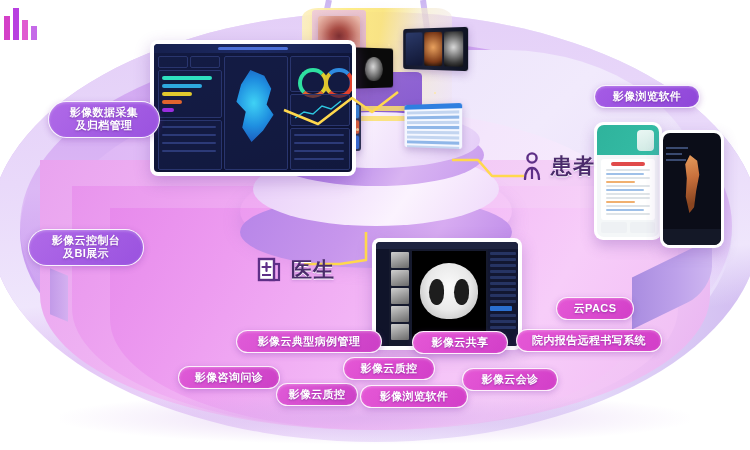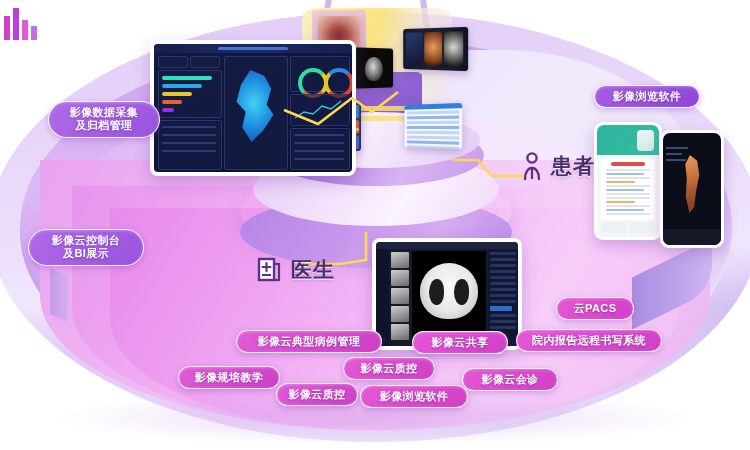--- a/index.html
+++ b/index.html
@@ -452,21 +452,21 @@
   <div class="pill purple" style="left:48px;top:101px;width:88px">影像数据采集
 及归档管理</div>
   <div class="pill purple" style="left:28px;top:229px;width:92px">影像云控制台
 及BI展示</div>
 
   
   <div class="pill violet" style="left:594px;top:85px;width:82px">影像浏览软件</div>
 
   
   <div class="pill magenta" style="left:236px;top:330px;width:122px">影像云典型病例管理</div>
-  <div class="pill magenta" style="left:178px;top:366px;width:78px">影像规培教学</div>
+  <div class="pill magenta" style="left:178px;top:366px;width:78px">影像咨询问诊</div>
   <div class="pill magenta" style="left:276px;top:383px;width:58px">影像云质控</div>
   <div class="pill pink" style="left:556px;top:297px;width:54px">云PACS</div>
   <div class="pill pink" style="left:412px;top:331px;width:72px">影像云共享</div>
   <div class="pill pink" style="left:516px;top:329px;width:122px">院内报告远程书写系统</div>
   <div class="pill pink" style="left:343px;top:357px;width:68px">影像云质控</div>
   <div class="pill pink" style="left:462px;top:368px;width:72px">影像云会诊</div>
   <div class="pill pink" style="left:360px;top:385px;width:84px">影像浏览软件</div>
 
 </div>
 

